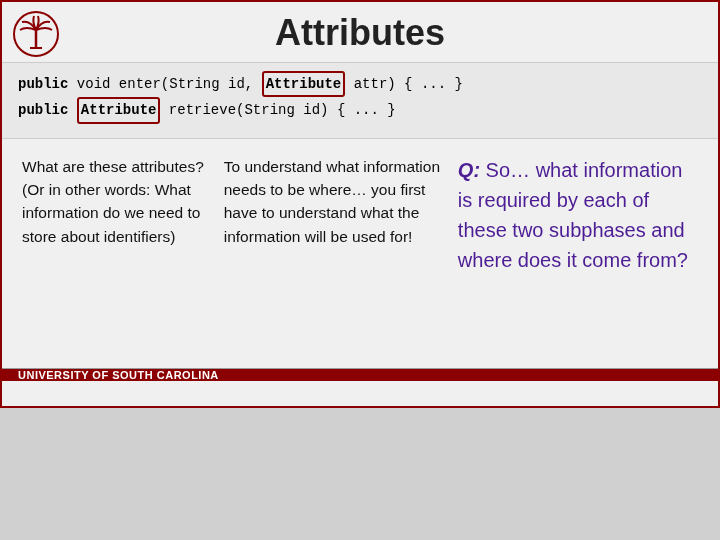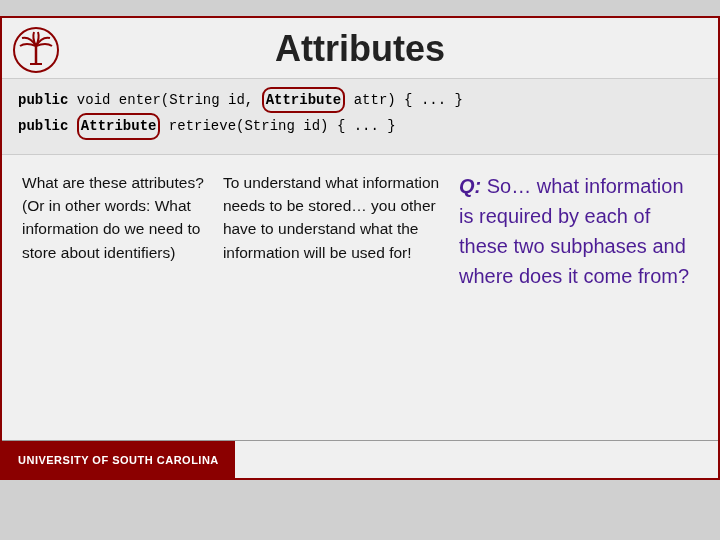--- a/index.html
+++ b/index.html
@@ -7,27 +7,26 @@
     body {
       width: 720px;
       height: 540px;
       overflow: hidden;
       font-family: Arial, Helvetica, sans-serif;
       background: #d0d0d0;
     }
 
     .slide {
       width: 720px;
-      height: 464px;
+      height: 408px;
       background: #f0f0f0;
       border: 2px solid #8b0000;
       display: flex;
       flex-direction: column;
       position: relative;
-      margin-top: 16px;
     }
 
     
     .header {
       background: #f0f0f0;
       text-align: center;
       padding: 10px 20px 8px 20px;
       border-bottom: 1px solid #ccc;
     }
 
@@ -60,21 +59,21 @@
       color: #000;
     }
 
     .normal {
       color: #000;
     }
 
     .highlighted {
       background: transparent;
       border: 2px solid #8b0000;
-      border-radius: 9px;
+      border-radius: 3px;
       padding: 0 2px;
       font-weight: bold;
     }
 
     
     .content {
       flex: 1;
       padding: 16px 20px 10px 20px;
       display: flex;
       gap: 14px;
@@ -117,20 +116,21 @@
       font-weight: bold;
       font-style: italic;
     }
 
     
     .footer {
       height: 38px;
       display: flex;
       align-items: stretch;
       border-top: 1px solid #999;
+      flex-direction: column;
     }
 
     .footer-left {
       background: #8b0000;
       color: #fff;
       font-size: 11px;
       font-weight: bold;
       display: flex;
       align-items: center;
       padding: 0 16px;
@@ -205,21 +205,21 @@
       <span class="normal">&nbsp;</span>
       <span class="highlighted">Attribute</span>
       <span class="normal">&nbsp;retrieve(String id) {&nbsp;...&nbsp;}</span>
     </div>
   </div>
 
   <div class="content">
     <p class="paragraph">What are these attributes? (Or in other words: What information do we need to store about identifiers)</p>
 
     <div>
-      <p class="paragraph">To understand what information needs to be stored… you other have to understand what the information will be used for!</p>
+      <p class="paragraph">To understand what information needs to be where… you first have to understand what the information will be used for!</p>
     </div>
 
     <p class="q-paragraph">
       <span class="q-letter">Q:</span><span> So… what information is required by each of these two subphases and where does it come from?</span>
     </p>
   </div>
 
   <div class="footer">
     <div class="footer-left">UNIVERSITY OF SOUTH CAROLINA</div>
   </div>

